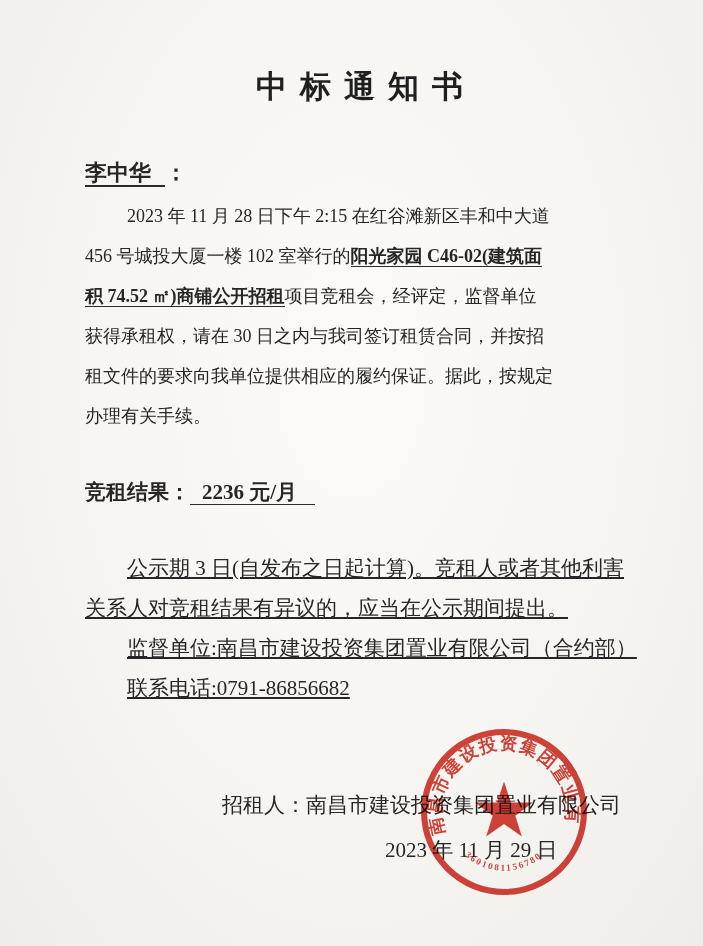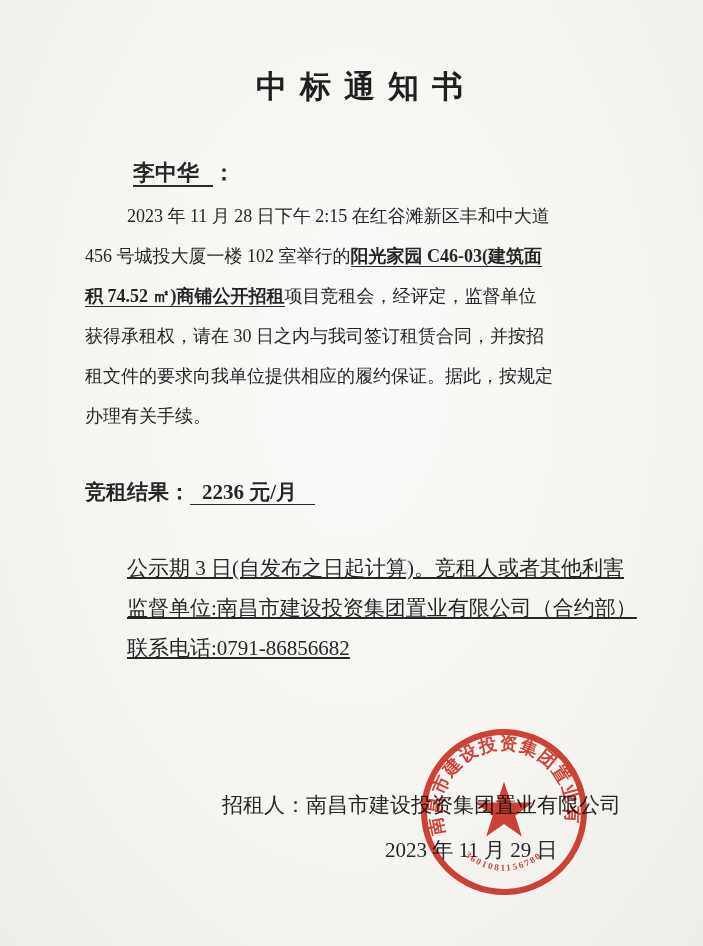--- a/index.html
+++ b/index.html
@@ -22,21 +22,20 @@
     letter-spacing:0.42em;text-indent:0.42em;
     color:#1f1f1f;
   }
   .recipient{
     position:absolute;top:158px;left:85px;
     font-size:22px;font-weight:bold;
   }
   .recipient .name{
     border-bottom:2px solid #2b2b2b;
     padding-right:14px;
-    margin-left:48px;
   }
   .body-block{
     position:absolute;left:85px;top:196px;width:542px;
     font-size:18px;line-height:40px;
   }
   .body-block .line{height:40px;white-space:nowrap;}
   .indent{text-indent:42px;}
   .u-seg{
     font-weight:bold;
     border-bottom:1.5px solid #2b2b2b;
@@ -79,33 +78,34 @@
 <div class="page">
 
   <div class="doc-title">中标通知书</div>
 
   <div class="recipient">
     <span class="name">李中华</span><span>：</span>
   </div>
 
   <div class="body-block">
     <div class="line indent"><span>2023 年 11 月 28 日下午 2:15 在红谷滩新区丰和中大道</span></div>
-    <div class="line"><span>456 号城投大厦一楼 102 室举行的</span><span class="u-seg">阳光家园 C46-03(建筑面</span></div>
+    <div class="line"><span>456 号城投大厦一楼 102 室举行的</span><span class="u-seg">阳光家园 C46-02(建筑面</span></div>
     <div class="line"><span class="u-seg">积 74.52 ㎡)商铺公开招租</span><span>项目竞租会，经评定，监督单位</span></div>
     <div class="line"><span>获得承租权，请在 30 日之内与我司签订租赁合同，并按招</span></div>
     <div class="line"><span>租文件的要求向我单位提供相应的履约保证。据此，按规定</span></div>
     <div class="line"><span>办理有关手续。</span></div>
   </div>
 
   <div class="result-line">
     <span class="label">竞租结果：</span><span class="value">2236 元/月</span>
   </div>
 
   <div class="notice-block">
     <div class="line indent">公示期 3 日(自发布之日起计算)。竞租人或者其他利害</div>
+    <div class="line">关系人对竞租结果有异议的，应当在公示期间提出。</div>
     <div class="line indent">监督单位:南昌市建设投资集团置业有限公司（合约部）</div>
     <div class="line indent">联系电话:0791-86856682</div>
   </div>
 
   <div class="signature-line">
     <span>招租人：</span><span>南昌市建设投资集团置业有限公司</span>
   </div>
 
   <div class="date-line">2023 年 11 月 29 日</div>
 

